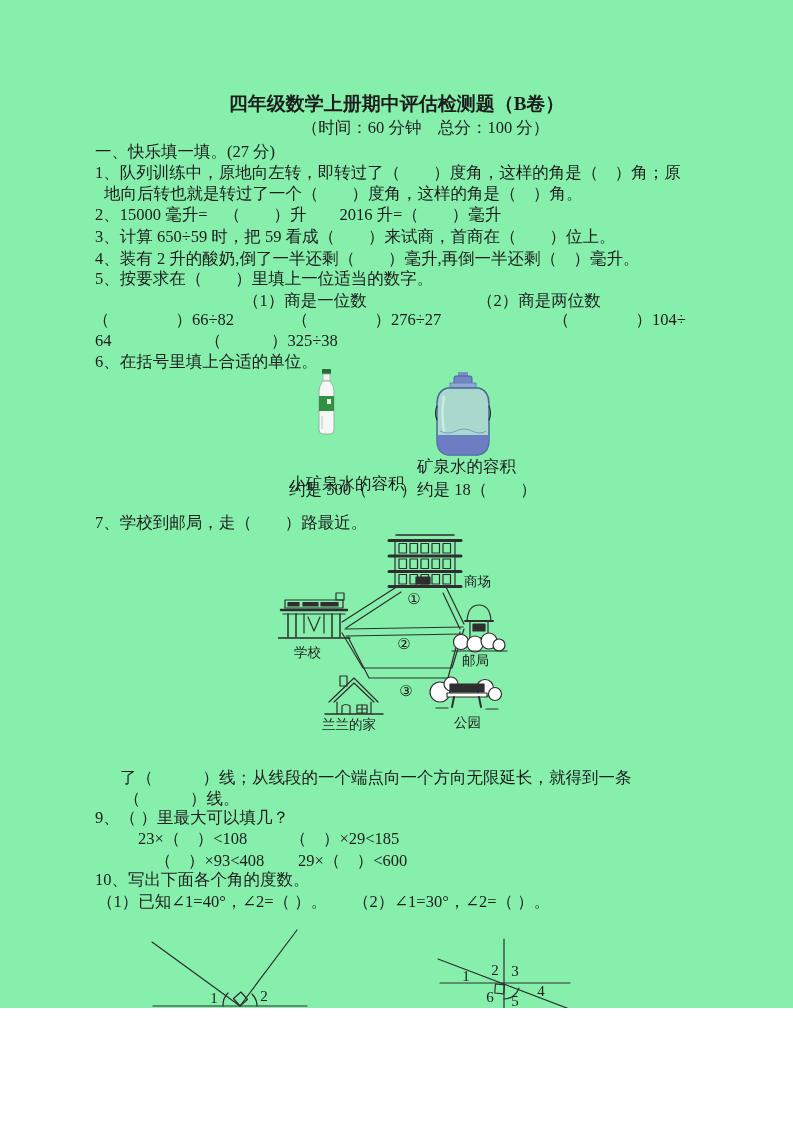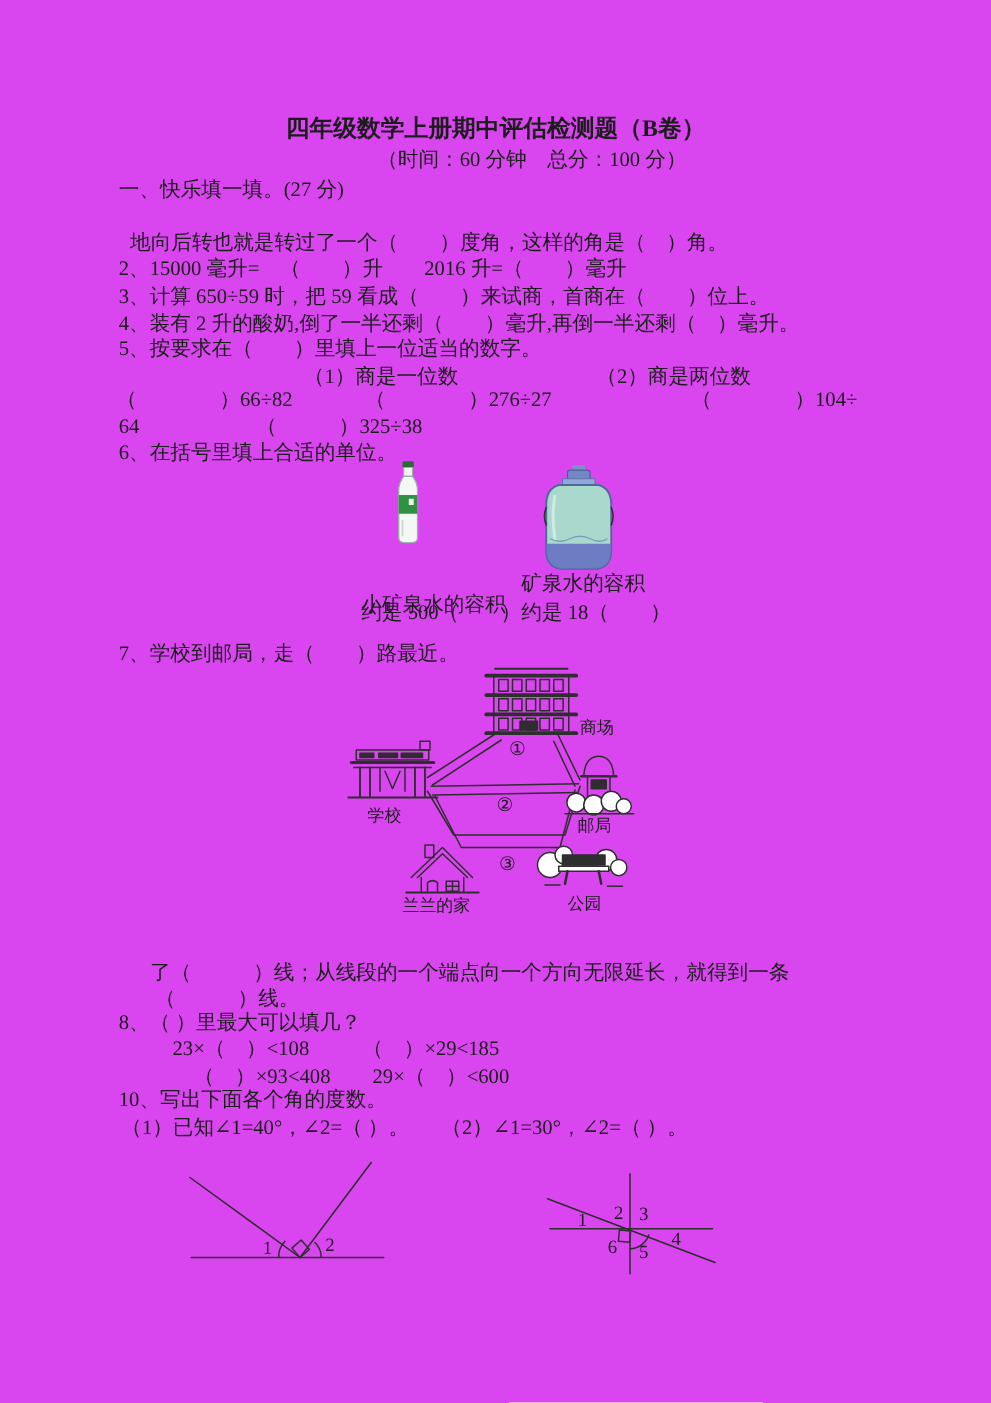--- a/index.html
+++ b/index.html
@@ -1,33 +1,34 @@
 <!DOCTYPE html>
 <html><head>
 <meta charset="utf-8">
 <style>
   html,body{margin:0;padding:0;background:#ffffff;}
-  .page{position:relative;width:793px;height:1122px;background:#d946ef;overflow:hidden;
+  .page{position:relative;width:793px;height:1008px;background:#86efac;overflow:hidden;
         font-family:"Liberation Serif","DejaVu Serif",serif;color:#1c1c1c;}
   .line{position:absolute;white-space:pre;font-size:16.5px;line-height:1.25;color:#1c1c1c;text-align:right;}
   .title{left:0;width:100%;text-align:center;font-weight:bold;font-size:19px;}
   .subtitle{left:0;width:100%;text-align:center;font-size:16.5px;padding-left:29px;}
   svg{position:absolute;}
   svg text{font-family:"Liberation Serif","DejaVu Serif",serif;fill:#1c1c1c;}
   .sketch{stroke:#2e2e2e;fill:none;stroke-width:1.2;stroke-linecap:round;stroke-linejoin:round;}
 </style>
 </head>
 <body>
 
 <div class="page">
 
   <div class="line title" style="top:92px;">四年级数学上册期中评估检测题（B卷）</div>
   <div class="line subtitle" style="top:118px;">（时间：60 分钟　总分：100 分）</div>
   <div class="line" style="left:95px;top:142px;">一、快乐填一填。(27 分)</div>
 
+  <div class="line" style="left:95px;top:163px;">1、队列训练中，原地向左转，即转过了（　　）度角，这样的角是（　）角；原</div>
   <div class="line" style="left:104px;top:184px;">地向后转也就是转过了一个（　　）度角，这样的角是（　）角。</div>
   <div class="line" style="left:95px;top:205px;">2、15000 毫升=　（　　）升　　2016 升=（　　）毫升</div>
   <div class="line" style="left:95px;top:227px;">3、计算 650÷59 时，把 59 看成（　　）来试商，首商在（　　）位上。</div>
   <div class="line" style="left:95px;top:249px;">4、装有 2 升的酸奶,倒了一半还剩（　　）毫升,再倒一半还剩（　）毫升。</div>
   <div class="line" style="left:95px;top:269px;">5、按要求在（　　）里填上一位适当的数字。</div>
 
   <div class="line" style="left:243px;top:291px;">（1）商是一位数</div>
   <div class="line" style="left:477px;top:291px;">（2）商是两位数</div>
   <div class="line" style="left:93px;top:310px;">（　　　　）66÷82</div>
   <div class="line" style="left:292px;top:310px;">（　　　　）276÷27</div>
@@ -162,21 +163,21 @@
     <text x="44" y="204" font-size="13.5">兰兰的家</text>
     <text x="176" y="202" font-size="13.5">公园</text>
     <text x="136" y="79" font-size="15" text-anchor="middle" font-family="DejaVu Sans, sans-serif">①</text>
     <text x="126" y="124" font-size="15" text-anchor="middle" font-family="DejaVu Sans, sans-serif">②</text>
     <text x="128" y="171" font-size="15" text-anchor="middle" font-family="DejaVu Sans, sans-serif">③</text>
   </svg>
 
   <div class="line" style="left:120px;top:768px;">了（　　　）线；从线段的一个端点向一个方向无限延长，就得到一条</div>
   <div class="line" style="left:124px;top:789px;">（　　　）线。</div>
 
-  <div class="line" style="left:95px;top:808px;">8、（ ）里最大可以填几？</div>
+  <div class="line" style="left:95px;top:808px;">9、（ ）里最大可以填几？</div>
   <div class="line" style="left:138px;top:829px;">23×（　）&lt;108</div>
   <div class="line" style="left:290px;top:829px;font-family:Liberation Serif, serif;">（　）×29&lt;185</div>
   <div class="line" style="left:155px;top:851px;">（　）×93&lt;408</div>
   <div class="line" style="left:298px;top:851px;">29×（　）&lt;600</div>
 
   <div class="line" style="left:95px;top:870px;">10、写出下面各个角的度数。</div>
   <div class="line" style="left:97px;top:892px;">（1）已知∠1=40°，∠2=（ ）。</div>
   <div class="line" style="left:353px;top:892px;">（2）∠1=30°，∠2=（ ）。</div>
 
   <svg style="left:140px;top:920px;" width="180" height="100" viewBox="0 0 180 100">

